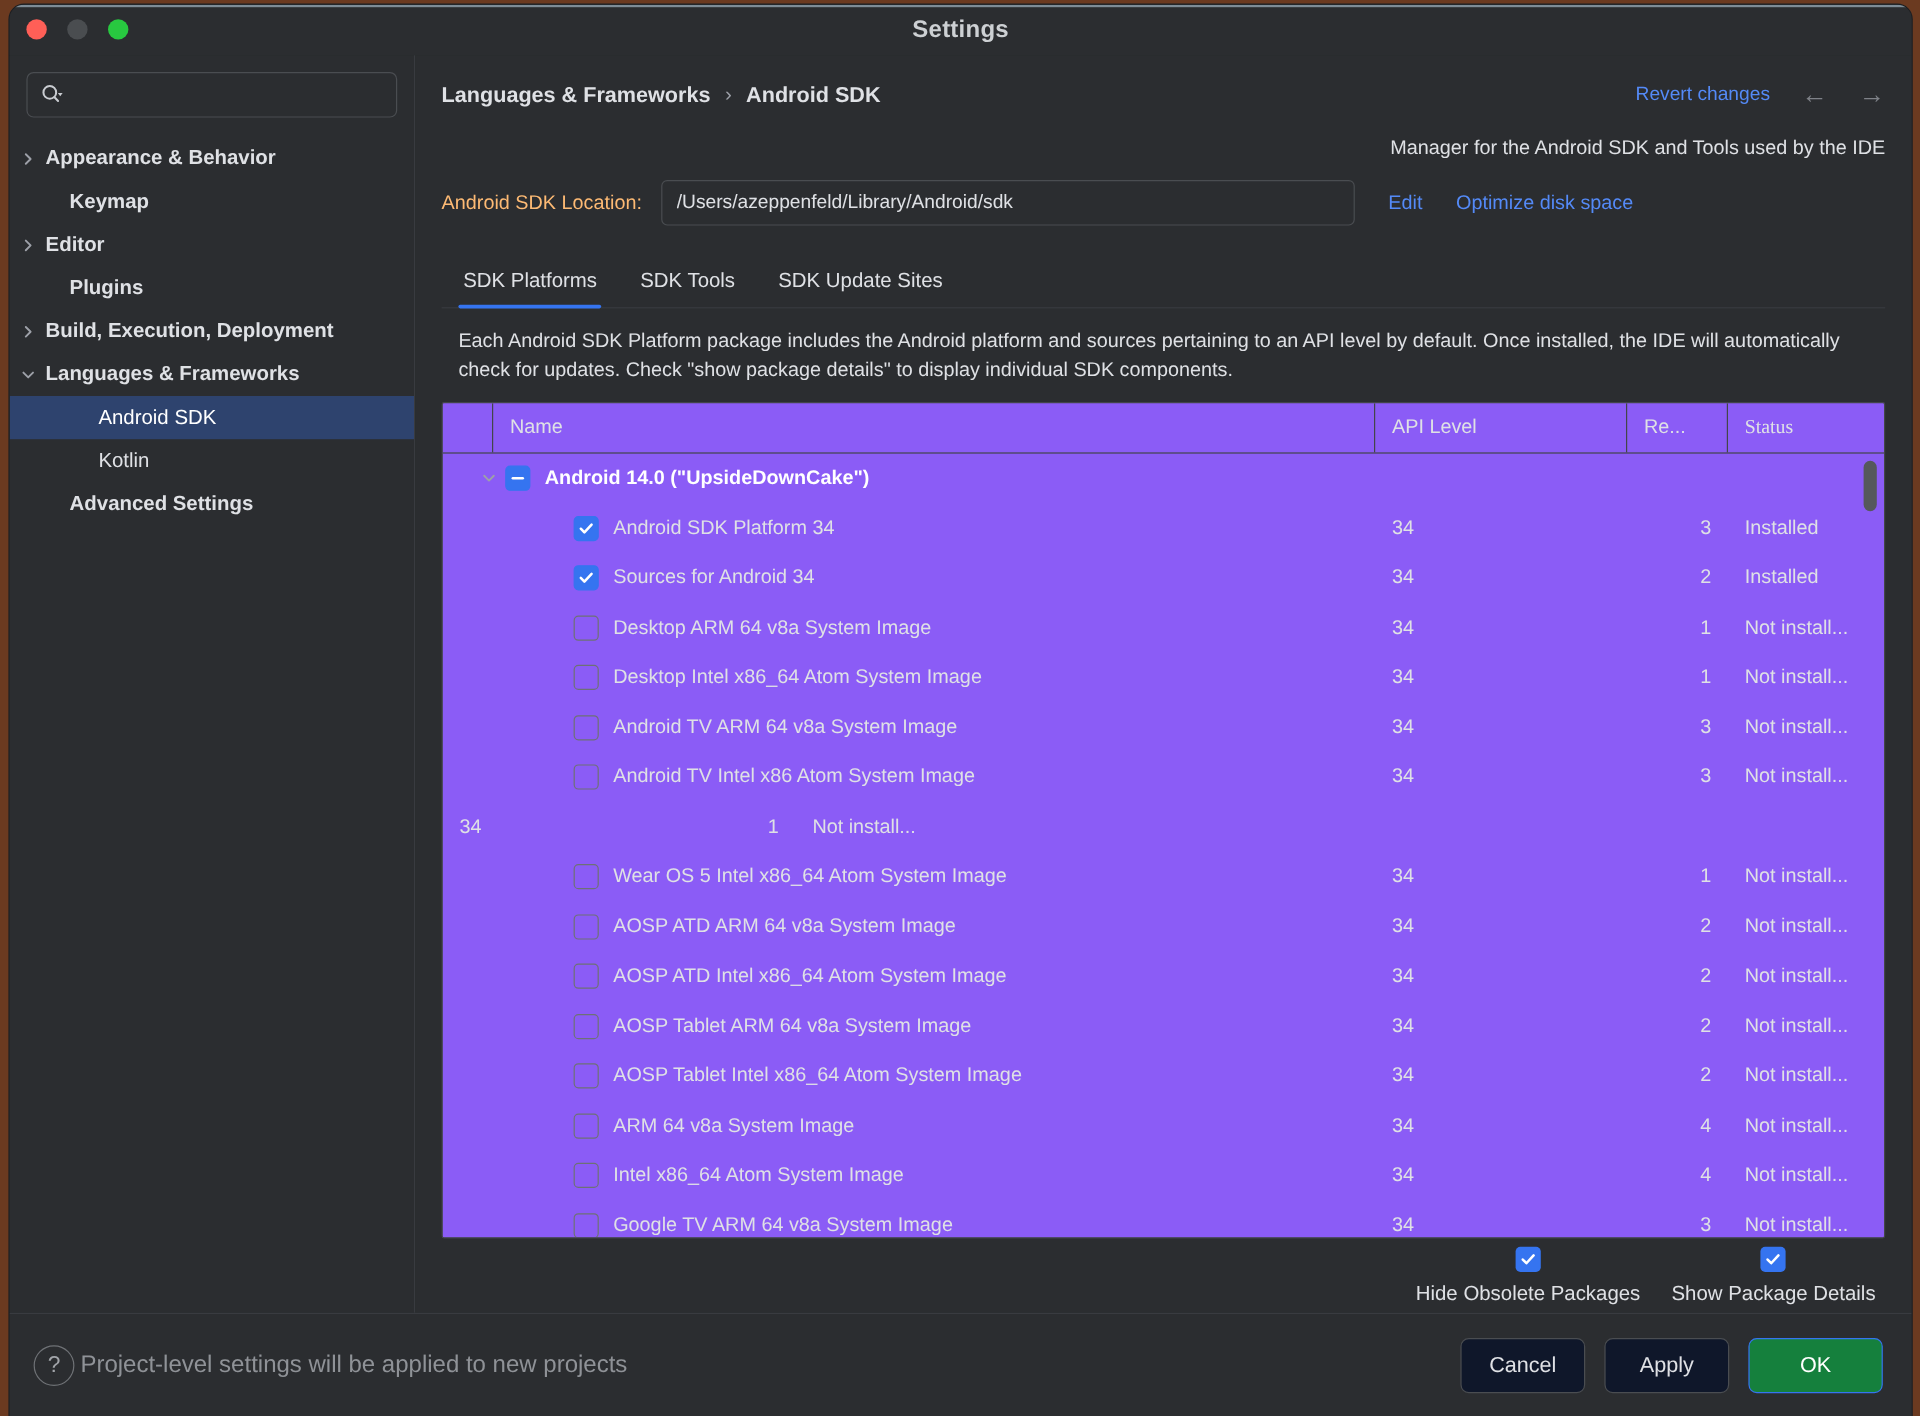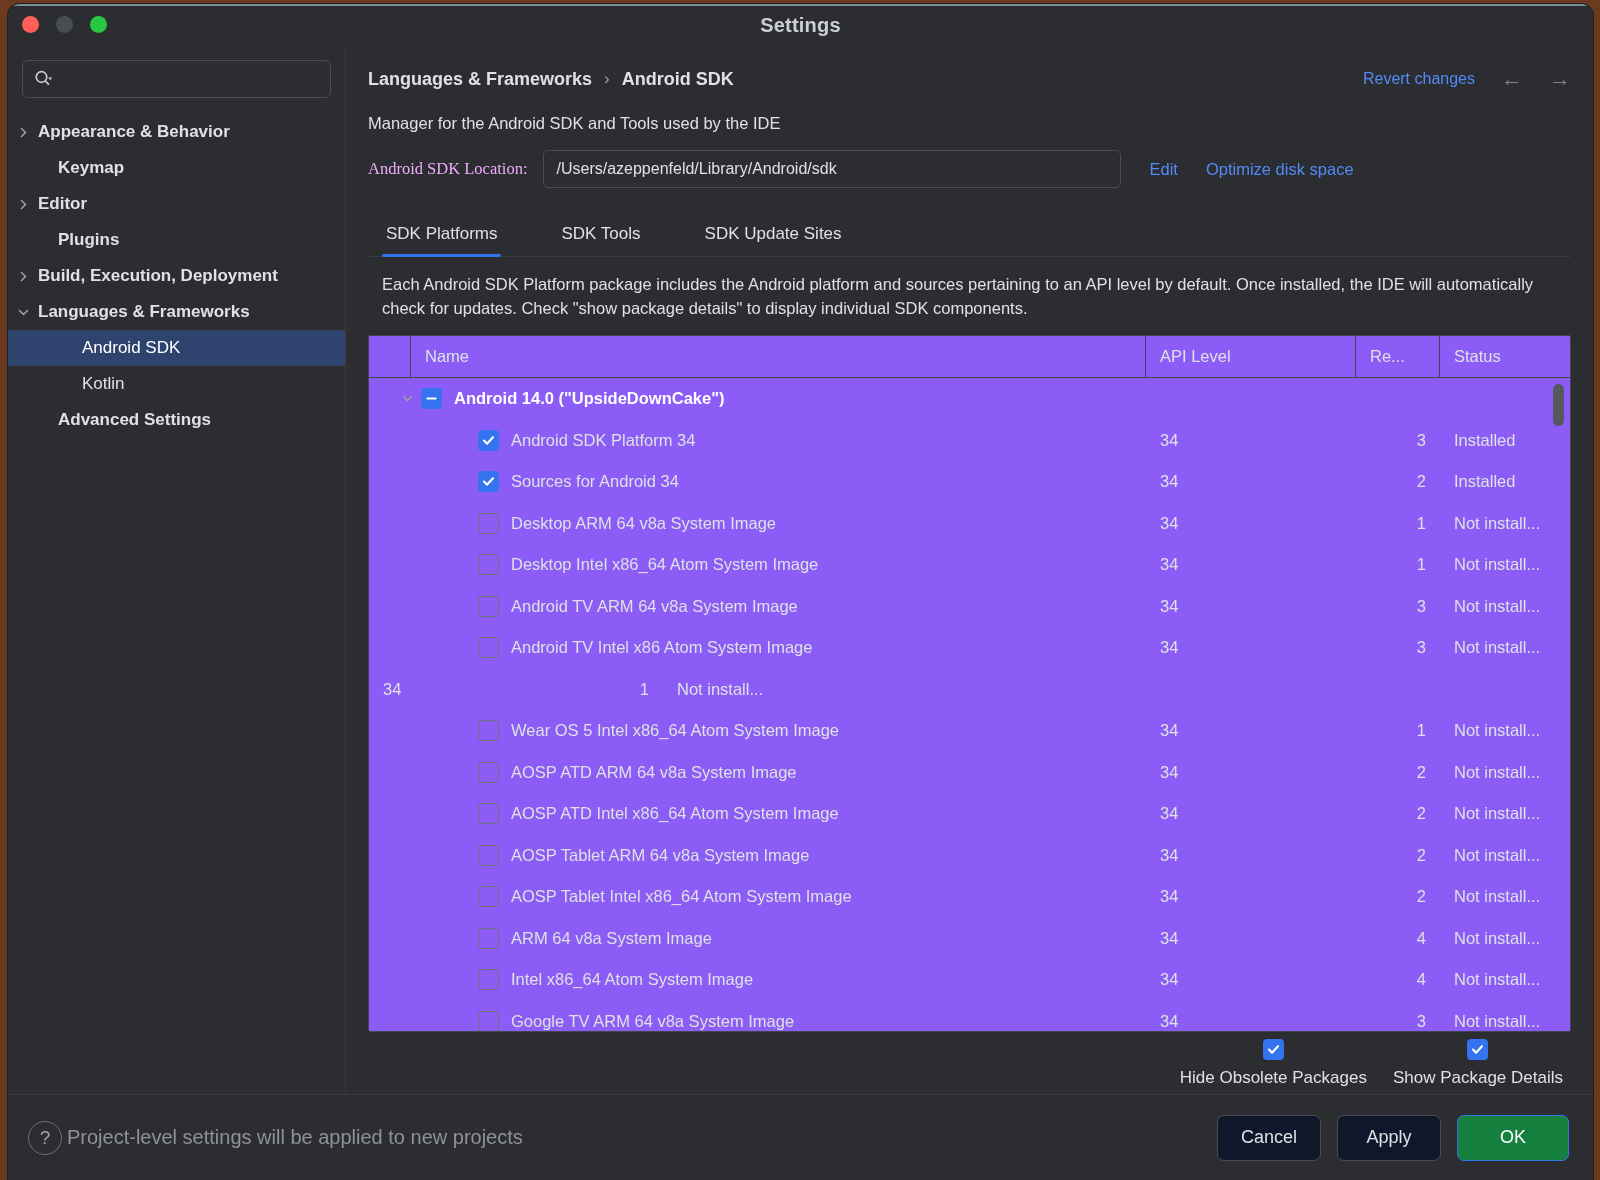--- a/index.html
+++ b/index.html
@@ -81,33 +81,33 @@
   #main-inner { flex: 1; padding: 0 22px 0 22px; display: flex; flex-direction: column; min-height: 0; }
   #crumbrow {
     display: flex; align-items: center; height: 56px; flex: 0 0 56px; padding-top: 10px;
   }
   .crumb { font-size: 18px; font-weight: bold; color: #dfe1e5; }
   .crumb-sep { color: #9da0a8; font-size: 17px; margin: 0 12px; }
   #crumbrow .spacer { flex: 1; }
   #revert { color: #548af7; font-size: 16px; cursor: pointer; }
   .navarrow { color: #7f8288; font-size: 22px; margin-left: 26px; cursor: pointer; line-height: 1; }
   #desc {
-    font-size: 16.5px; color: #dfe1e5; padding: 12px 0 16px 0;
+    font-size: 16.5px; color: #dfe1e5; padding: 12px 0 16px 0; text-align: right;
   }
   #loc-row { display: flex; align-items: center; gap: 0; height: 40px; }
-  #loc-label { font-size: 16.5px; color: #f0abfc; margin-right: 16px; font-family: Liberation Serif, serif; }
+  #loc-label { font-size: 16.5px; color: #fdba74; margin-right: 16px; }
   #loc-field {
     width: 578px; height: 38px; border: 1px solid #4a4d51; border-radius: 5px;
     background: #2b2d30; color: #dfe1e5; font-size: 16px; padding: 0 12px;
     font-family: "Liberation Sans", sans-serif; outline: none;
   }
   .loclink { color: #548af7; font-size: 16.5px; margin-left: 28px; cursor: pointer; }
   
   #tabs { display: flex; align-items: flex-end; height: 52px; margin-top: 16px;
-          border-bottom: 1px solid #393b40; gap: 28px; }
+          border-bottom: 1px solid #393b40; }
   .tab {
     font-size: 17px; color: #dfe1e5; padding: 0 18px 12px 18px; cursor: pointer;
     position: relative;
   }
   .tab.active::after {
     content: ""; position: absolute; left: 14px; right: 14px; bottom: -1px; height: 3px;
     background: #3574f0; border-radius: 2px;
   }
   
   #note { font-size: 16.5px; color: #dfe1e5; line-height: 1.45; padding: 16px 14px 14px 14px; }
@@ -115,21 +115,21 @@
   #table-wrap {
     flex: 1; min-height: 0; border: 1px solid #43454a; border-radius: 2px;
     display: flex; flex-direction: column; overflow: hidden; background: #8b5cf6;
     margin-bottom: 0;
   }
   #thead { display: flex; height: 42px; flex: 0 0 42px; border-bottom: 1px solid #43454a; }
   #thead .th {
     font-size: 16.5px; color: #dfe1e5; display: flex; align-items: center;
     border-right: 1px solid #43454a; padding-left: 14px;
   }
-  #thead .th.last { border-right: 0; }
+  #thead .th.last { border-right: 0; font-family: Liberation Serif, serif; }
   .col-gut { width: 42px; flex: 0 0 42px; }
   .col-name { flex: 1; min-width: 0; }
   .col-api  { width: 210px; flex: 0 0 210px; }
   .col-rev  { width: 84px;  flex: 0 0 84px; }
   .col-stat { width: 130px; flex: 0 0 130px; }
   #tbody { flex: 1; position: relative; overflow: hidden; }
   .trow { display: flex; height: 41.5px; align-items: center; }
   .trow .c-name { flex: 1; min-width: 0; display: flex; align-items: center; font-size: 16.5px; color: #dfe1e5; white-space: nowrap; }
   .trow .c-api  { width: 210px; flex: 0 0 210px; font-size: 16.5px; color: #dfe1e5; padding-left: 14px; }
   .trow .c-rev  { width: 84px;  flex: 0 0 84px;  font-size: 16.5px; color: #dfe1e5; text-align: right; padding-right: 14px; }

